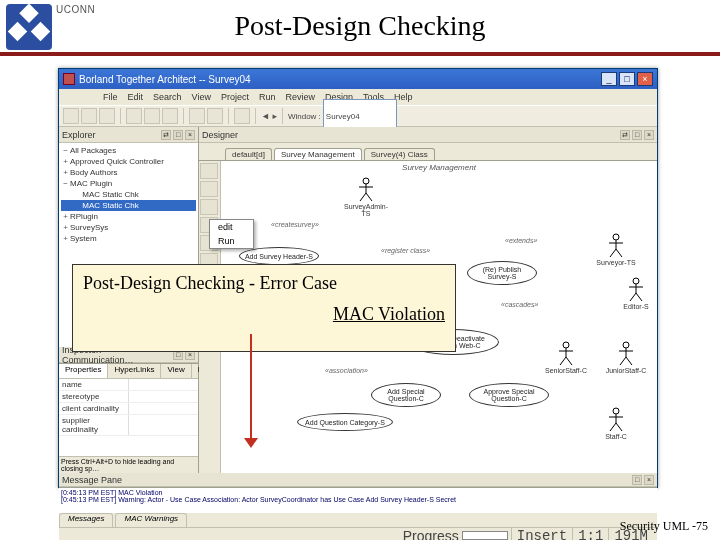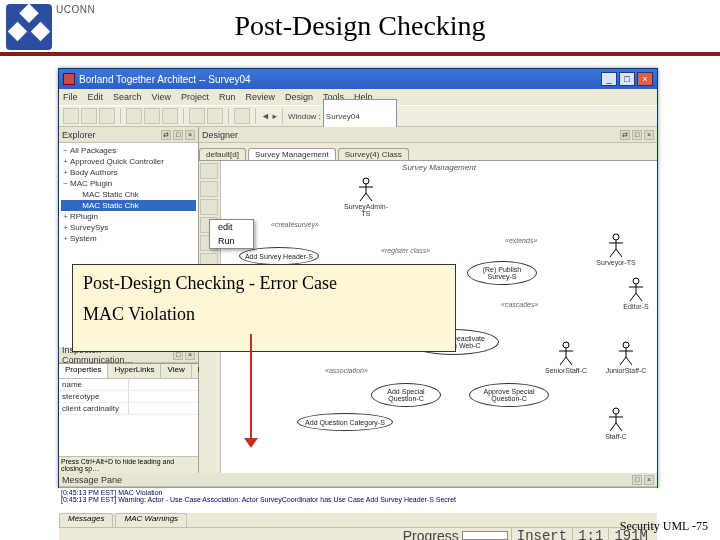--- a/index.html
+++ b/index.html
@@ -62,20 +62,21 @@
   }
   .titlebar-btn.close { background: #e06048; color: #fff; }
   .menubar {
     height: 16px;
     background: #ece9d8;
     display: flex; align-items: center;
     padding: 0 4px;
     gap: 10px;
     font-size: 9px;
     color: #333;
+    margin-left: 40px;
   }
   .menubar span { cursor: default; }
   .toolbar {
     height: 22px;
     background: #f0ede0;
     border-top: 1px solid #fff; border-bottom: 1px solid #c0c0b0;
     display: flex; align-items: center;
     padding: 0 4px; gap: 2px;
   }
   .tbtn {
@@ -132,20 +133,21 @@
   }
   .ctx-menu div { padding: 2px 18px 2px 8px; }
   .designer-wrap {
     flex: 1;
     display: flex; flex-direction: column;
   }
   .designer-tabs {
     height: 18px;
     background: #ece9d8;
     display: flex; align-items: flex-end;
+    padding-left: 26px;
     gap: 2px;
     border-bottom: 1px solid #a0a090;
   }
   .d-tab {
     background: #ece9d8;
     border: 1px solid #a0a090;
     border-bottom: none;
     padding: 1px 6px;
     font-size: 8px;
     color: #333;
@@ -259,21 +261,21 @@
     left: 72px; top: 264px;
     width: 384px;
     background: #fdf7d8;
     border: 1px solid #333;
     padding: 8px 10px 26px 10px;
     font-family: "Times New Roman", serif;
     font-size: 18px;
     color: #000;
     text-align: left;
   }
-  .callout .line2 { text-align: left; padding-top: 10px; }
+  .callout .line2 { text-align: right; padding-top: 10px; text-decoration: underline; }
   .arrow-down {
     position: absolute;
     left: 250px; top: 334px;
     width: 2px; height: 108px;
     background: #c23020;
   }
   .arrow-head {
     position: absolute;
     left: 244px; top: 438px;
     width: 0; height: 0;
@@ -388,20 +390,24 @@
           <div class="props-row">
               <div class="k">name</div>
               <div class="v"></div>
             </div>
           <div class="props-row">
               <div class="k">stereotype</div>
               <div class="v"></div>
             </div>
           <div class="props-row">
               <div class="k">client cardinality</div>
+              <div class="v"></div>
+            </div>
+          <div class="props-row">
+              <div class="k">supplier cardinality</div>
               <div class="v"></div>
             </div>
         </div>
         <div style="font-size:7px;padding:1px 2px;background:#ece9d8;border-top:1px solid #c0c0b0;">Press Ctrl+Alt+D to hide leading and closing sp…</div>
       </div>
     </div>
 
     <div class="designer-wrap">
       <div class="panel-title">
         <span>Designer</span>

